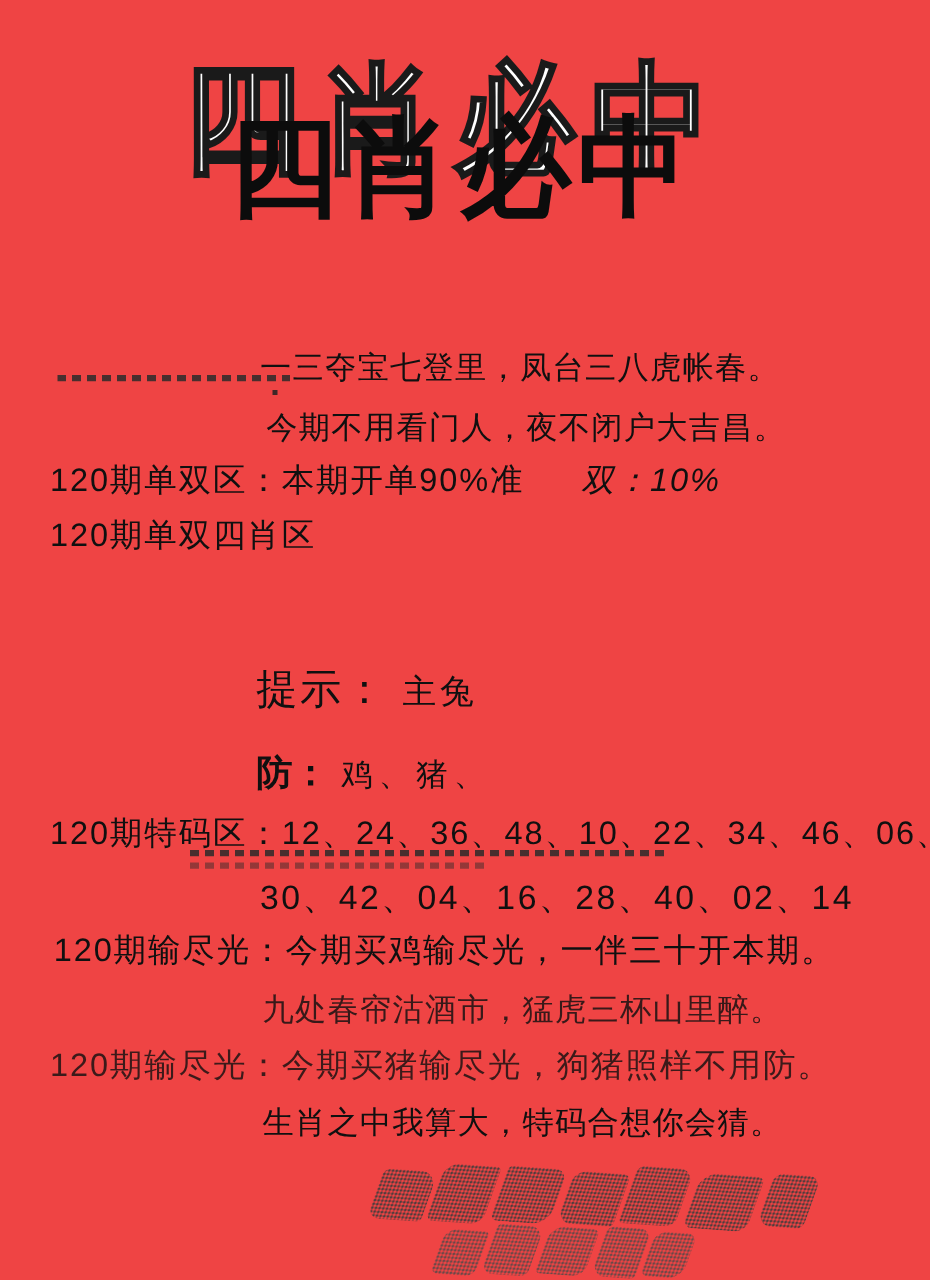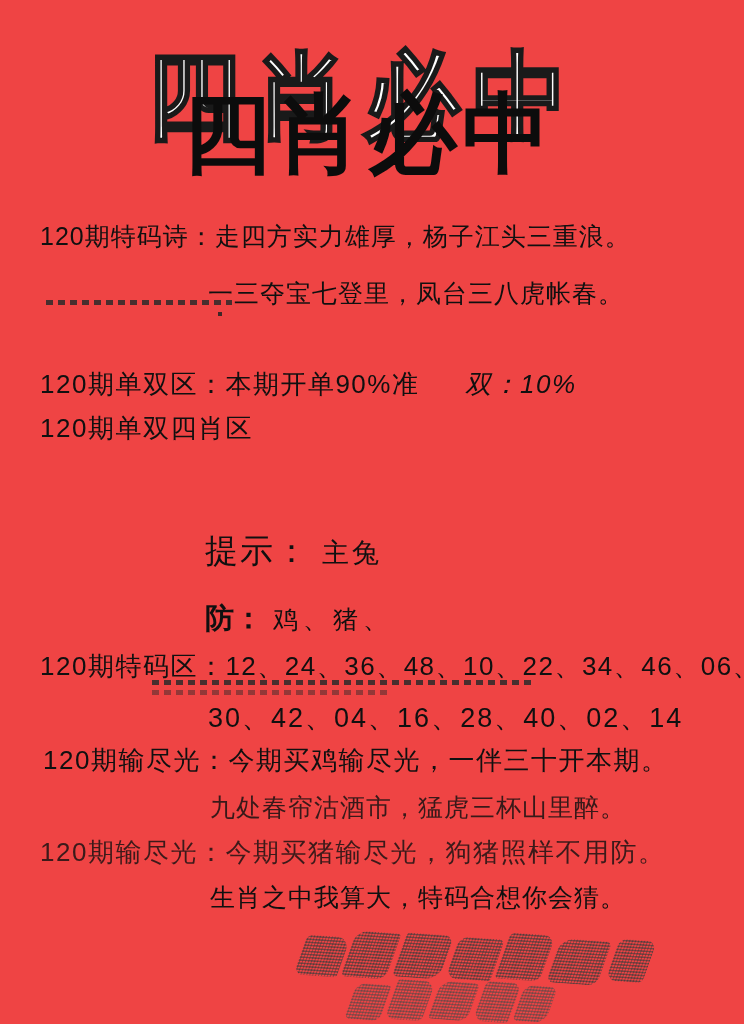--- a/index.html
+++ b/index.html
@@ -55,30 +55,28 @@
   .wm-blob.l2{opacity:.8;background-image:radial-gradient(circle,#4a4a4a 0.9px,transparent 1.4px);}
 </style>
 </head>
 <body>
 
 <div class="sheet">
 
   <div class="title-outline">四肖必中</div>
   <div class="title-solid">四肖必中</div>
 
-  <div class="line sz25" style="left:40px;top:220px;">
-    <span>120期特码诗：</span><span>走四方实力雄厚，杨子江头三重浪。</span>
-  </div>
   <div class="line sz25" style="left:208px;top:277px;">一三夺宝七登里，凤台三八虎帐春。</div>
 
   <div class="artifact" style="left:46px;top:300px;width:186px;">
     <div class="dash-strip"></div>
     <div class="dot" style="left:172px;top:12px;"></div>
   </div>
 
+  <div class="line sz25" style="left:213px;top:325px;">今期不用看门人，夜不闭户大吉昌。</div>
 
   <div class="line sz26" style="left:40px;top:367px;width:660px;">
     <span>120期单双区：</span><span>本期开单90%准</span>
     <span class="abs-double">双：10%</span>
   </div>
 
   <div class="line sz26" style="left:40px;top:411px;">120期单双四肖区</div>
 
 
   <div class="line" style="left:205px;top:529px;">

